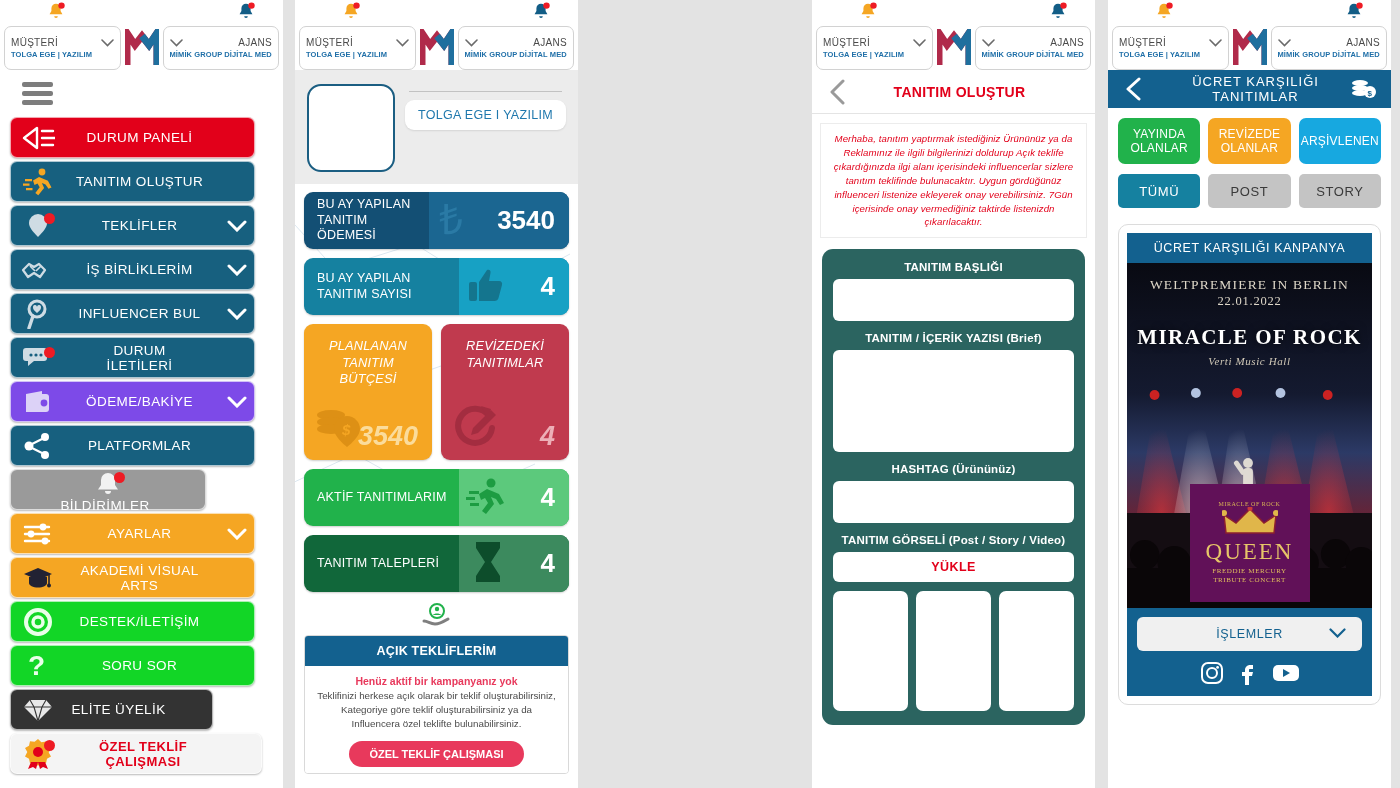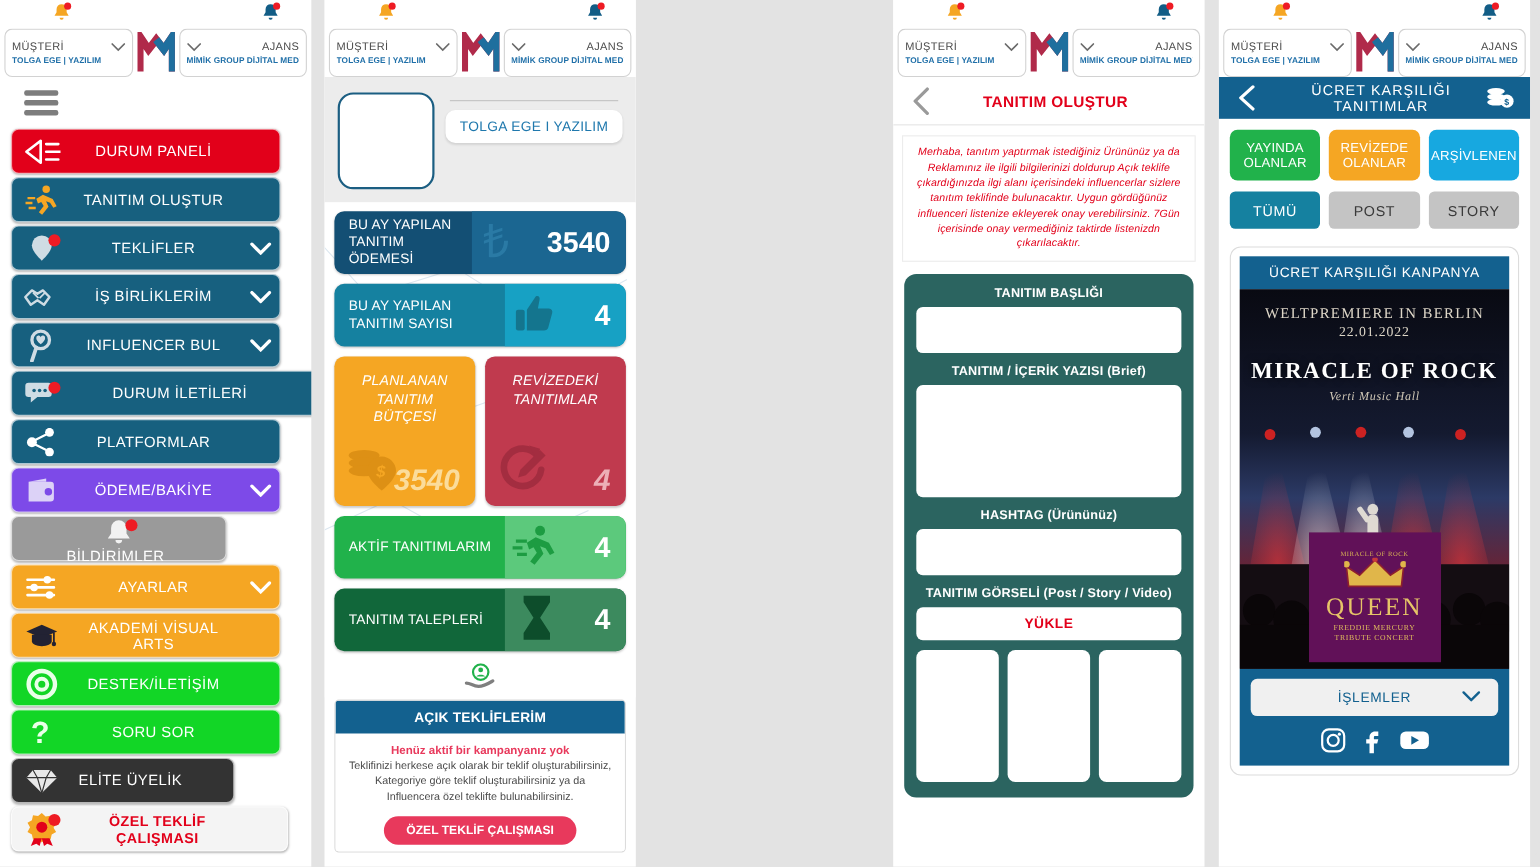--- a/index.html
+++ b/index.html
@@ -261,63 +261,63 @@
               <path d="M9 17L5 29" stroke="#cfdce4" stroke-width="3.4" stroke-linecap="round"></path>
             </svg>
           </span>
           <span class="mi-label" style="color: rgb(255, 255, 255);">INFLUENCER  BUL</span>
           <span class="mi-chev">
             <svg width="20" height="12" viewBox="0 0 20 12">
               <path d="M2 2l8 8 8-8" stroke="#fff" stroke-width="3" fill="none" stroke-linecap="round"></path>
             </svg>
           </span>
         </div>
-        <div class="menuitem" style="background: rgb(23, 96, 127); width: 293px; gap: 32px;">
+        <div class="menuitem" style="background: rgb(23, 96, 127); width: 245px; gap: 32px;">
           <span class="mi-icon">
             <svg width="32" height="26" viewBox="0 0 32 26">
               <path d="M4 3h18a3 3 0 0 1 3 3v7a3 3 0 0 1-3 3H12l-6 5v-5H4a3 3 0 0 1-3-3V6a3 3 0 0 1 3-3z" fill="#cfdce4"></path>
               <g fill="#17607f">
                 <circle cx="9" cy="10" r="1.6"></circle>
                 <circle cx="14" cy="10" r="1.6"></circle>
                 <circle cx="19" cy="10" r="1.6"></circle>
               </g>
             </svg>
             <span class="dot"></span>
           </span>
           <span class="mi-label" style="color: rgb(255, 255, 255);">DURUM İLETİLERİ</span>
           <span class="mi-chev"></span>
         </div>
+        <div class="menuitem" style="background: rgb(125, 74, 232); width: 245px;">
+          <span class="mi-icon">
+            <svg width="30" height="26" viewBox="0 0 30 26">
+              <path d="M3 5h20a3 3 0 0 1 3 3v12a3 3 0 0 1-3 3H3z" fill="#dcd2f7"></path>
+              <path d="M3 5l16-3v3" fill="#dcd2f7"></path>
+              <circle cx="21" cy="14" r="3.4" fill="#7d4ae8"></circle>
+            </svg>
+          </span>
+          <span class="mi-label" style="color: rgb(255, 255, 255);">ÖDEME/BAKİYE</span>
+          <span class="mi-chev">
+            <svg width="20" height="12" viewBox="0 0 20 12">
+              <path d="M2 2l8 8 8-8" stroke="#fff" stroke-width="3" fill="none" stroke-linecap="round"></path>
+            </svg>
+          </span>
+        </div>
         <div class="menuitem" style="background: rgb(23, 96, 127); width: 245px;">
           <span class="mi-icon">
             <svg width="28" height="26" viewBox="0 0 28 26">
               <g fill="#fff">
                 <circle cx="21" cy="4" r="4"></circle>
                 <circle cx="5" cy="13" r="4.5"></circle>
                 <circle cx="21" cy="22" r="4"></circle>
               </g>
               <path d="M18 6L8 11M8 15l10 5" stroke="#fff" stroke-width="2"></path>
             </svg>
           </span>
           <span class="mi-label" style="color: rgb(255, 255, 255);">PLATFORMLAR</span>
           <span class="mi-chev"></span>
-        </div>
-        <div class="menuitem" style="background: rgb(125, 74, 232); width: 245px;">
-          <span class="mi-icon">
-            <svg width="30" height="26" viewBox="0 0 30 26">
-              <path d="M3 5h20a3 3 0 0 1 3 3v12a3 3 0 0 1-3 3H3z" fill="#dcd2f7"></path>
-              <path d="M3 5l16-3v3" fill="#dcd2f7"></path>
-              <circle cx="21" cy="14" r="3.4" fill="#7d4ae8"></circle>
-            </svg>
-          </span>
-          <span class="mi-label" style="color: rgb(255, 255, 255);">ÖDEME/BAKİYE</span>
-          <span class="mi-chev">
-            <svg width="20" height="12" viewBox="0 0 20 12">
-              <path d="M2 2l8 8 8-8" stroke="#fff" stroke-width="3" fill="none" stroke-linecap="round"></path>
-            </svg>
-          </span>
         </div>
         <div class="menuitem" style="background: rgb(154, 154, 154); width: 196px; flex-direction: column;">
           <span class="mi-icon">
             <svg width="26" height="28" viewBox="0 0 26 28">
               <path d="M13 3a7 7 0 0 0-7 7v5l-3 4.5h20L20 15v-5a7 7 0 0 0-7-7z" fill="#f2f2f2"></path>
               <path d="M10 21a3 3 0 0 0 6 0z" fill="#f2f2f2"></path>
             </svg>
             <span class="dot"></span>
           </span>
           <span class="mi-label" style="color: rgb(255, 255, 255);">BİLDİRİMLER</span>

